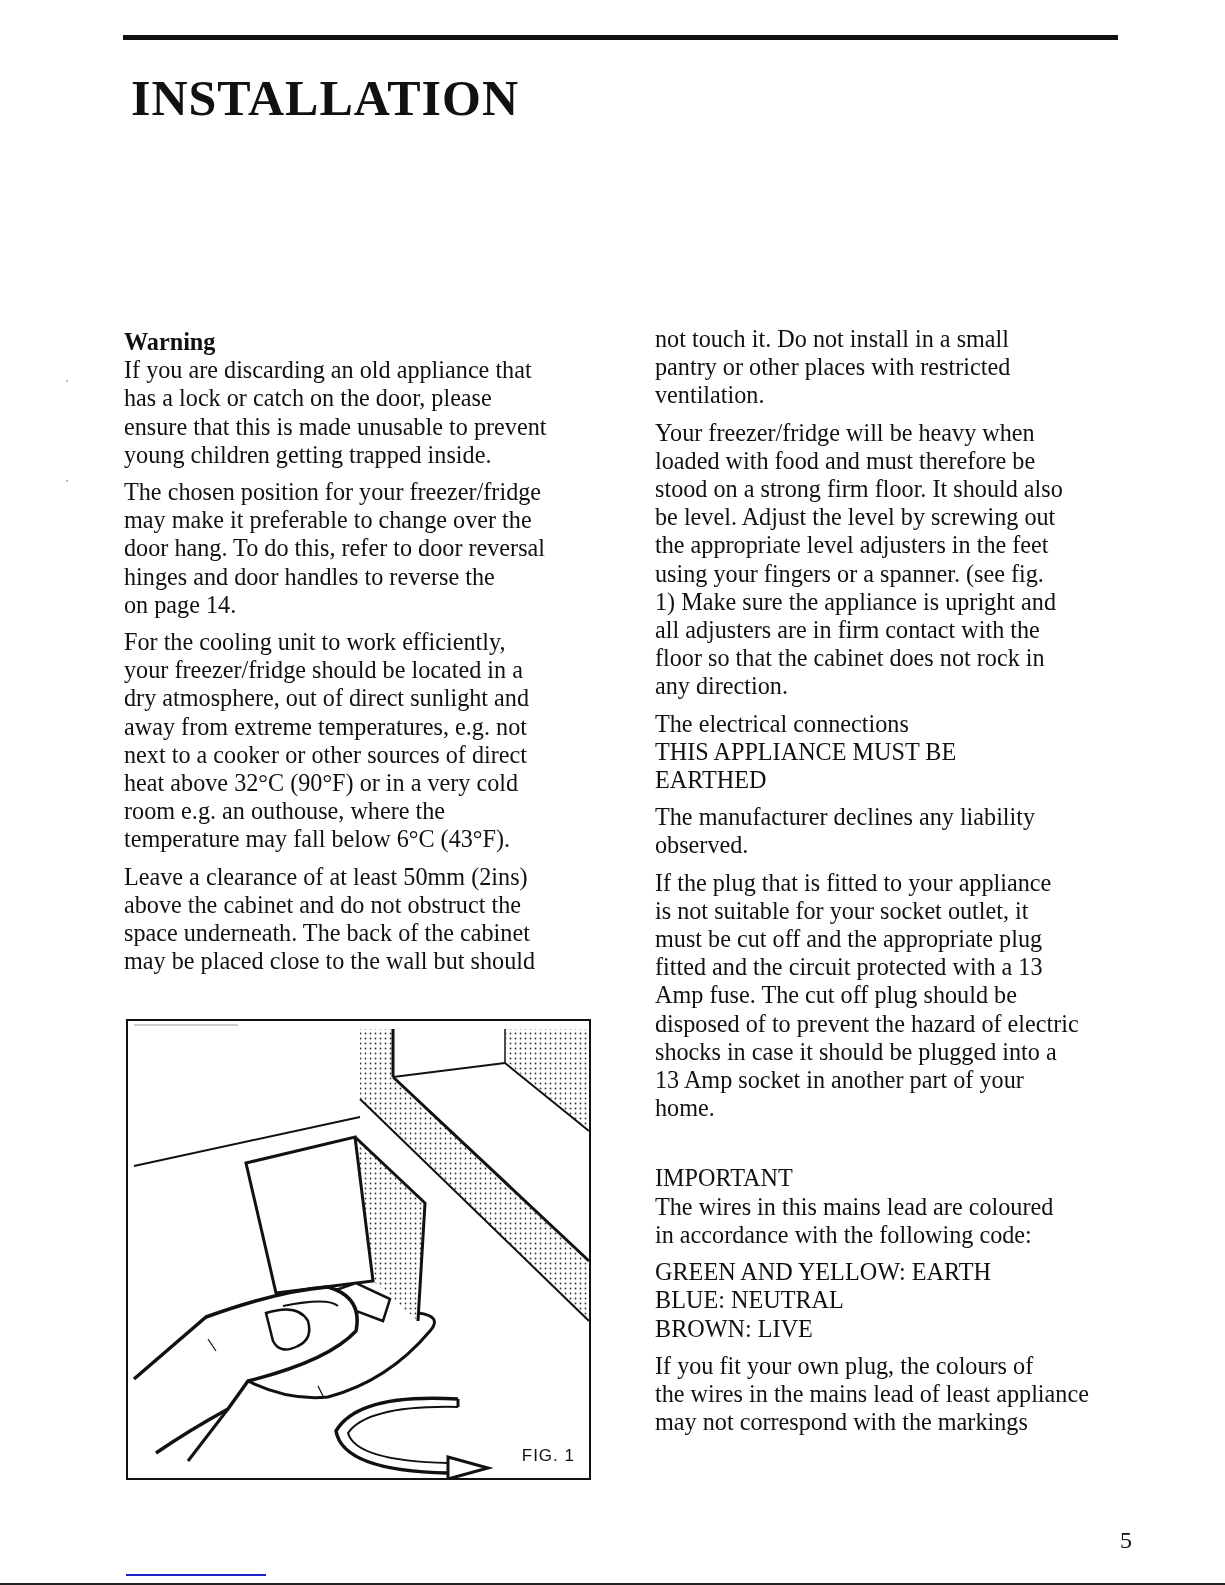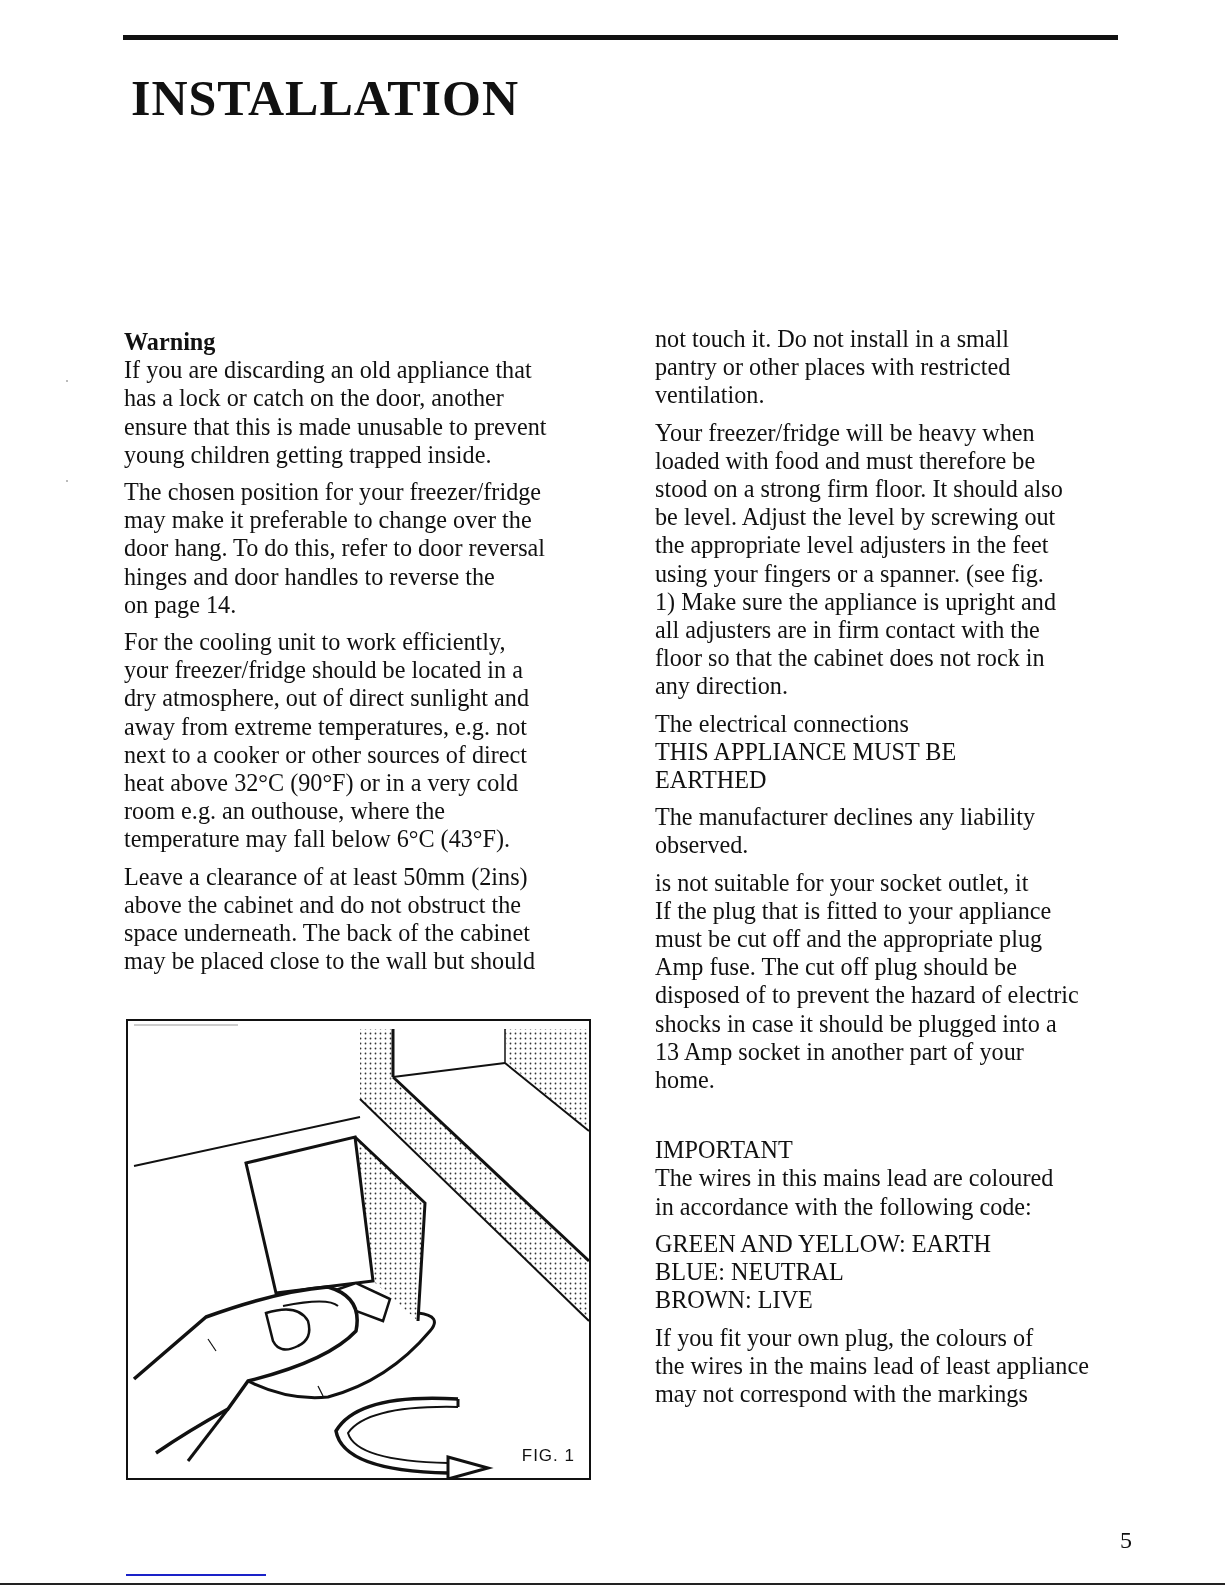--- a/index.html
+++ b/index.html
@@ -40,21 +40,21 @@
 <div class="top-rule"></div>
 <h1 class="title">INSTALLATION</h1>
 
 <div class="tick" style="top:380px"></div>
 <div class="tick" style="top:480px"></div>
 
 <div class="col col-left">
   <span class="heading-bold">Warning</span>
   <p>
     <span class="line">If you are discarding an old appliance that</span>
-    <span class="line">has a lock or catch on the door, another</span>
+    <span class="line">has a lock or catch on the door, please</span>
     <span class="line">ensure that this is made unusable to prevent</span>
     <span class="line">young children getting trapped inside.</span>
   </p>
   <p>
     <span class="line">The chosen position for your freezer/fridge</span>
     <span class="line">may make it preferable to change over the</span>
     <span class="line">door hang. To do this, refer to door reversal</span>
     <span class="line">hinges and door handles to reverse the</span>
     <span class="line">on page 14.</span>
   </p>
@@ -144,23 +144,24 @@
   <p>
     <span class="line">The electrical connections</span>
     <span class="line">THIS APPLIANCE MUST BE</span>
     <span class="line">EARTHED</span>
   </p>
   <p>
     <span class="line">The manufacturer declines any liability</span>
     <span class="line">observed.</span>
   </p>
   <p>
+    <span class="line">If the plug that is fitted to your appliance</span>
     <span class="line">is not suitable for your socket outlet, it</span>
-    <span class="line">If the plug that is fitted to your appliance</span>
     <span class="line">must be cut off and the appropriate plug</span>
+    <span class="line">fitted and the circuit protected with a 13</span>
     <span class="line">Amp fuse. The cut off plug should be</span>
     <span class="line">disposed of to prevent the hazard of electric</span>
     <span class="line">shocks in case it should be plugged into a</span>
     <span class="line">13 Amp socket in another part of your</span>
     <span class="line">home.</span>
   </p>
   <div class="gap-big"></div>
   <p>
     <span class="line">IMPORTANT</span>
     <span class="line">The wires in this mains lead are coloured</span>

